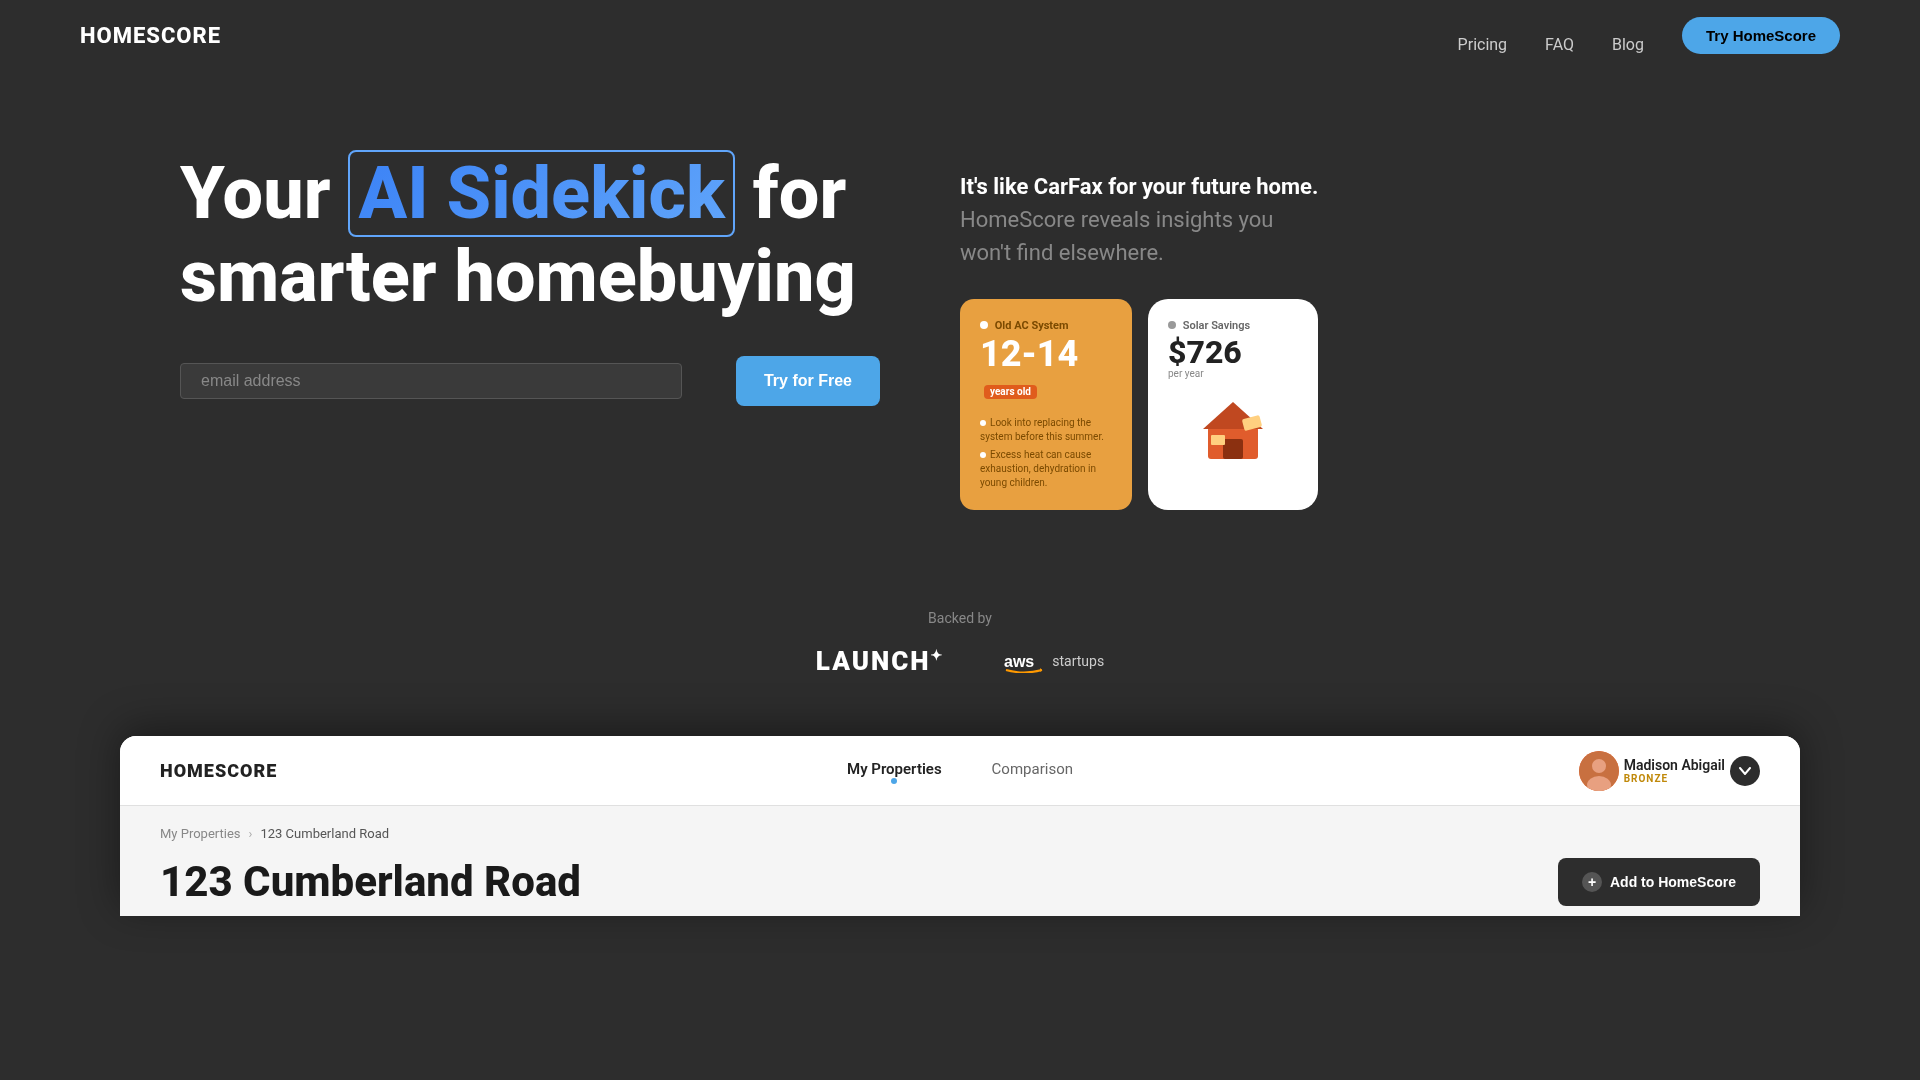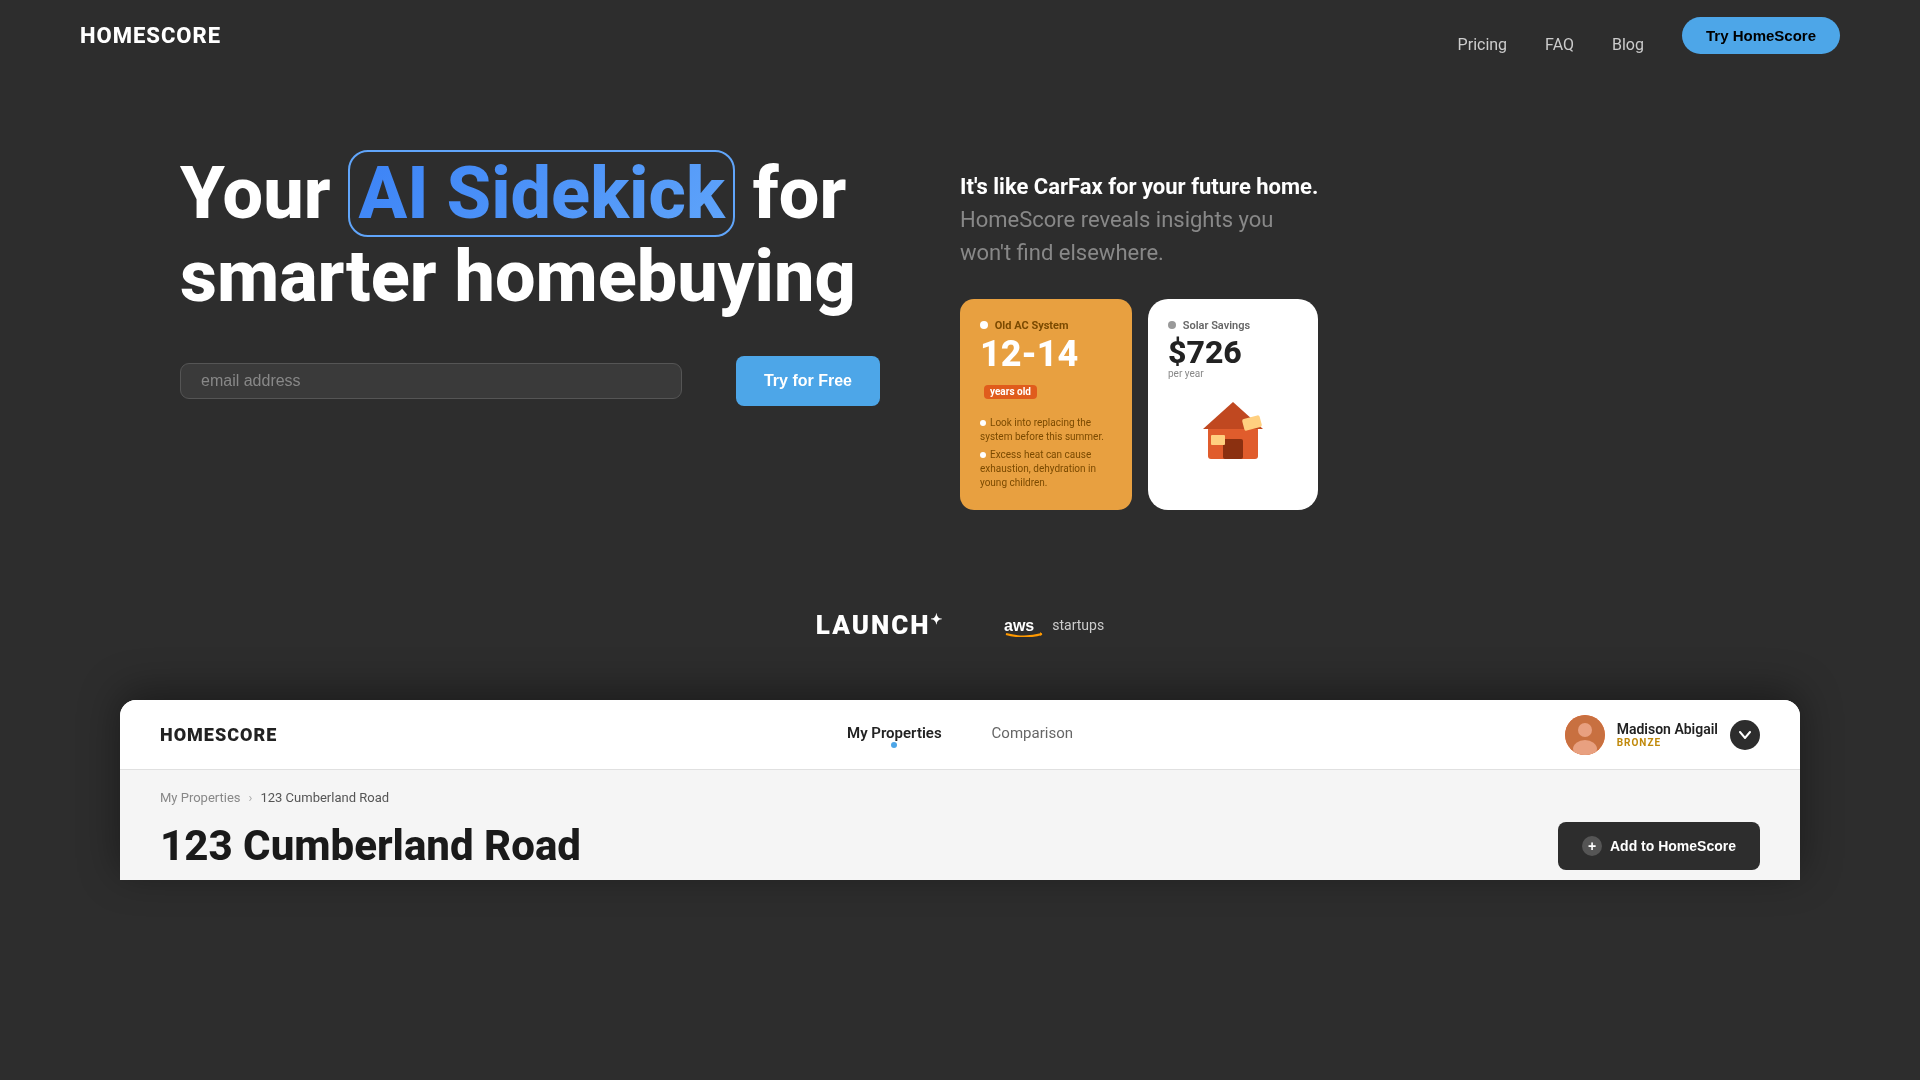--- a/index.html
+++ b/index.html
@@ -67,34 +67,34 @@
       line-height: 1.1;
       color: #fff;
       margin-bottom: 40px;
     }
     .ai-highlight {
       background: linear-gradient(135deg, #3b82f6, #60a5fa);
       -webkit-background-clip: text;
       -webkit-text-fill-color: transparent;
       background-clip: text;
       border: 2px solid #60a5fa;
-      border-radius: 20px;
+      border-radius: 8px;
       padding: 2px 8px;
       display: inline-block;
     }
     .email-row {
       display: flex;
       gap: 12px;
       align-items: center;
     }
     .email-input {
       flex: 1;
       max-width: 560px;
       padding: 8px 20px;
-      border-radius: 9px;
+      border-radius: 4px;
       border: 1px solid #555;
       background: #3a3a3a;
       color: #ccc;
       font-size: 16px;
       outline: none;
     }
     .email-input::placeholder { color: #888; }
     .try-free-btn {
       background: #4da6e8;
       color: #fff;
@@ -288,21 +288,21 @@
       left: 50%;
       transform: translateX(-50%);
       width: 6px;
       height: 6px;
       background: #4da6e8;
       border-radius: 50%;
     }
     .app-user {
       display: flex;
       align-items: center;
-      gap: 12px;
+      gap: 5px;
       flex: 1;
       justify-content: flex-end;
     }
     .avatar {
       width: 40px;
       height: 40px;
       border-radius: 50%;
       background: linear-gradient(135deg, #e05c2c, #f08040);
       display: flex;
       align-items: center;
@@ -455,20 +455,21 @@
           <rect x="30" y="52" width="20" height="20" rx="2" fill="#8b3010"></rect>
           <rect x="50" y="30" width="18" height="12" rx="2" fill="#ffd080" transform="rotate(-15 59 36)"></rect>
           <rect x="18" y="48" width="14" height="10" rx="1" fill="#ffd080"></rect>
         </svg>
       </div>
     </div>
   </div>
 </section>
 
 <section class="backed-section">
+  <div class="backed-label">Backed by</div>
   <div class="backed-logos">
     <div class="launch-logo">
       LAUNCH<span class="launch-plus">✦</span>
     </div>
     <div class="aws-logo">
       <svg width="40" height="24" viewBox="0 0 40 24">
         <text x="0" y="18" font-size="16" font-weight="900" fill="white" font-family="sans-serif">aws</text>
         <path d="M2 21 Q20 26 38 21" stroke="#ff9900" stroke-width="2" fill="none"></path>
         <polygon points="36,19 38,21 36,23" fill="#ff9900"></polygon>
       </svg>

